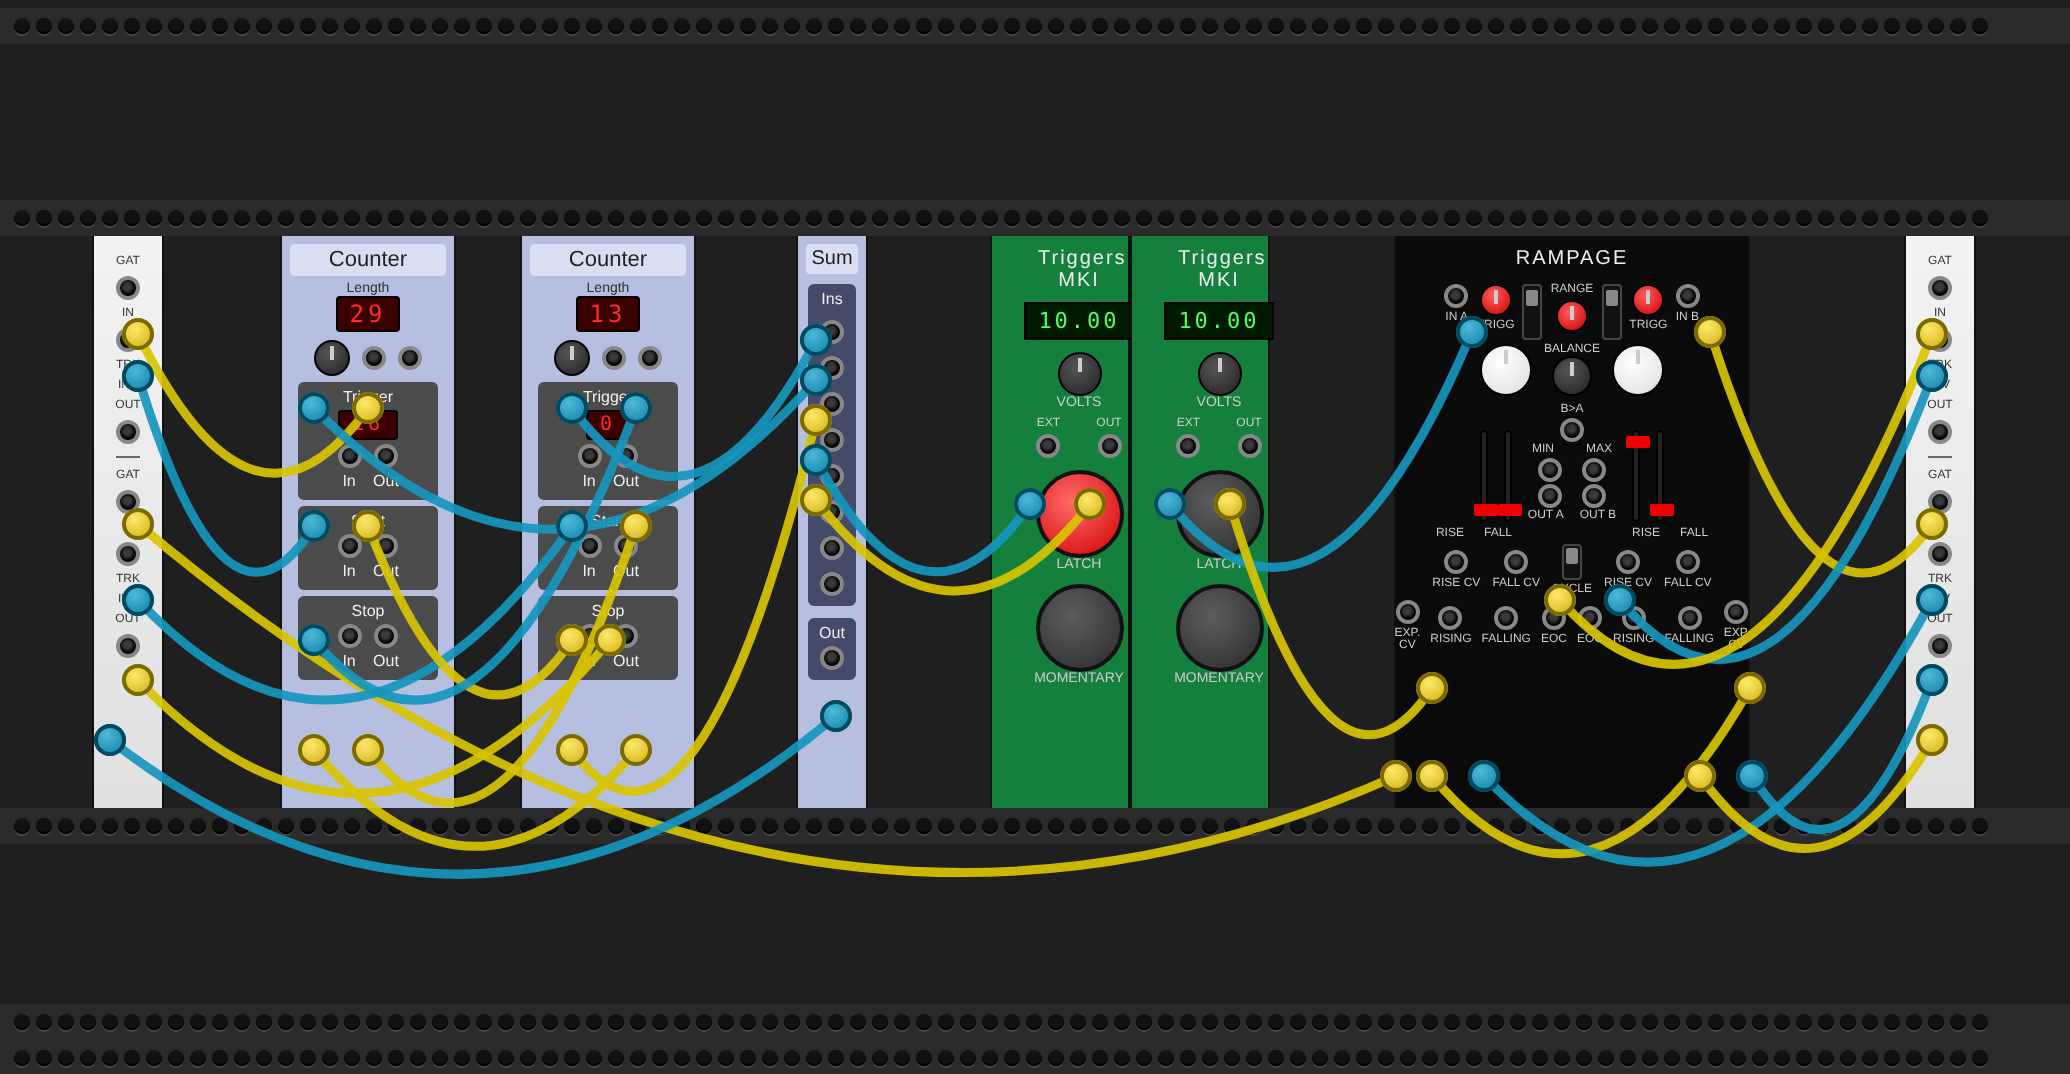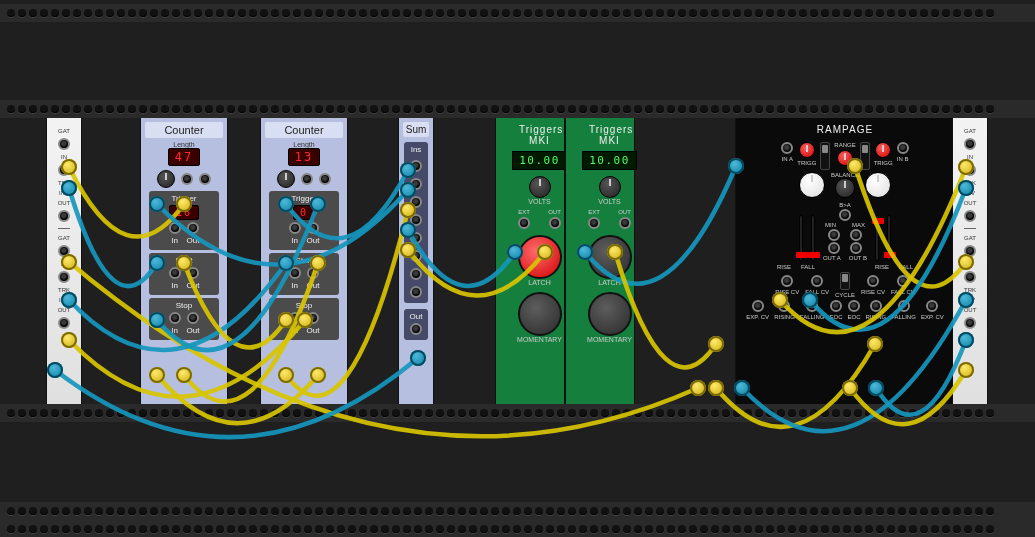--- a/index.html
+++ b/index.html
@@ -644,21 +644,21 @@
     <span class="lbl tiny">TRK</span>
     <span class="lbl tiny">INV</span>
     <span class="lbl tiny">OUT</span>
     <div class="jack sm"></div>
   </div>
 </div>
 
 <div class="module mod-lav" style="left:140px;width:88px">
   <div class="mod-title">Counter</div>
   <span class="lbl">Length</span>
-  <div class="seg-disp">47</div>
+  <div class="seg-disp">29</div>
   <div class="row" style="margin-top:4px">
     <div class="knob" style="width:18px;height:18px"></div>
     <div class="jack sm"></div>
     <div class="jack sm"></div>
   </div>
   <div class="section">
     <span class="lbl">Trigger</span>
     <div class="seg-disp" style="font-size:10px">16</div>
     <div class="row">
       <div class="col">
@@ -810,21 +810,21 @@
       </div>
   </div>
   <div style="height:6px"></div>
   <div class="big-btn"></div>
   <span class="lbl">LATCH</span>
   <div style="height:6px"></div>
   <div class="big-btn"></div>
   <span class="lbl">MOMENTARY</span>
 </div>
 
-<div class="module mod-black" style="left:735px;width:220px">
+<div class="module mod-black" style="left:697px;width:178px">
   <div class="mod-title">RAMPAGE</div>
 
   <div class="row" style="gap:4px;margin-top:2px;align-items:flex-start">
     <div class="col">
         <div class="jack sm"></div>
         <span class="lbl tiny">IN A</span>
       </div>
     <div class="col">
         <div class="knob knob-red" style="width:16px;height:16px"></div>
         <span class="lbl tiny">TRIGG</span>

